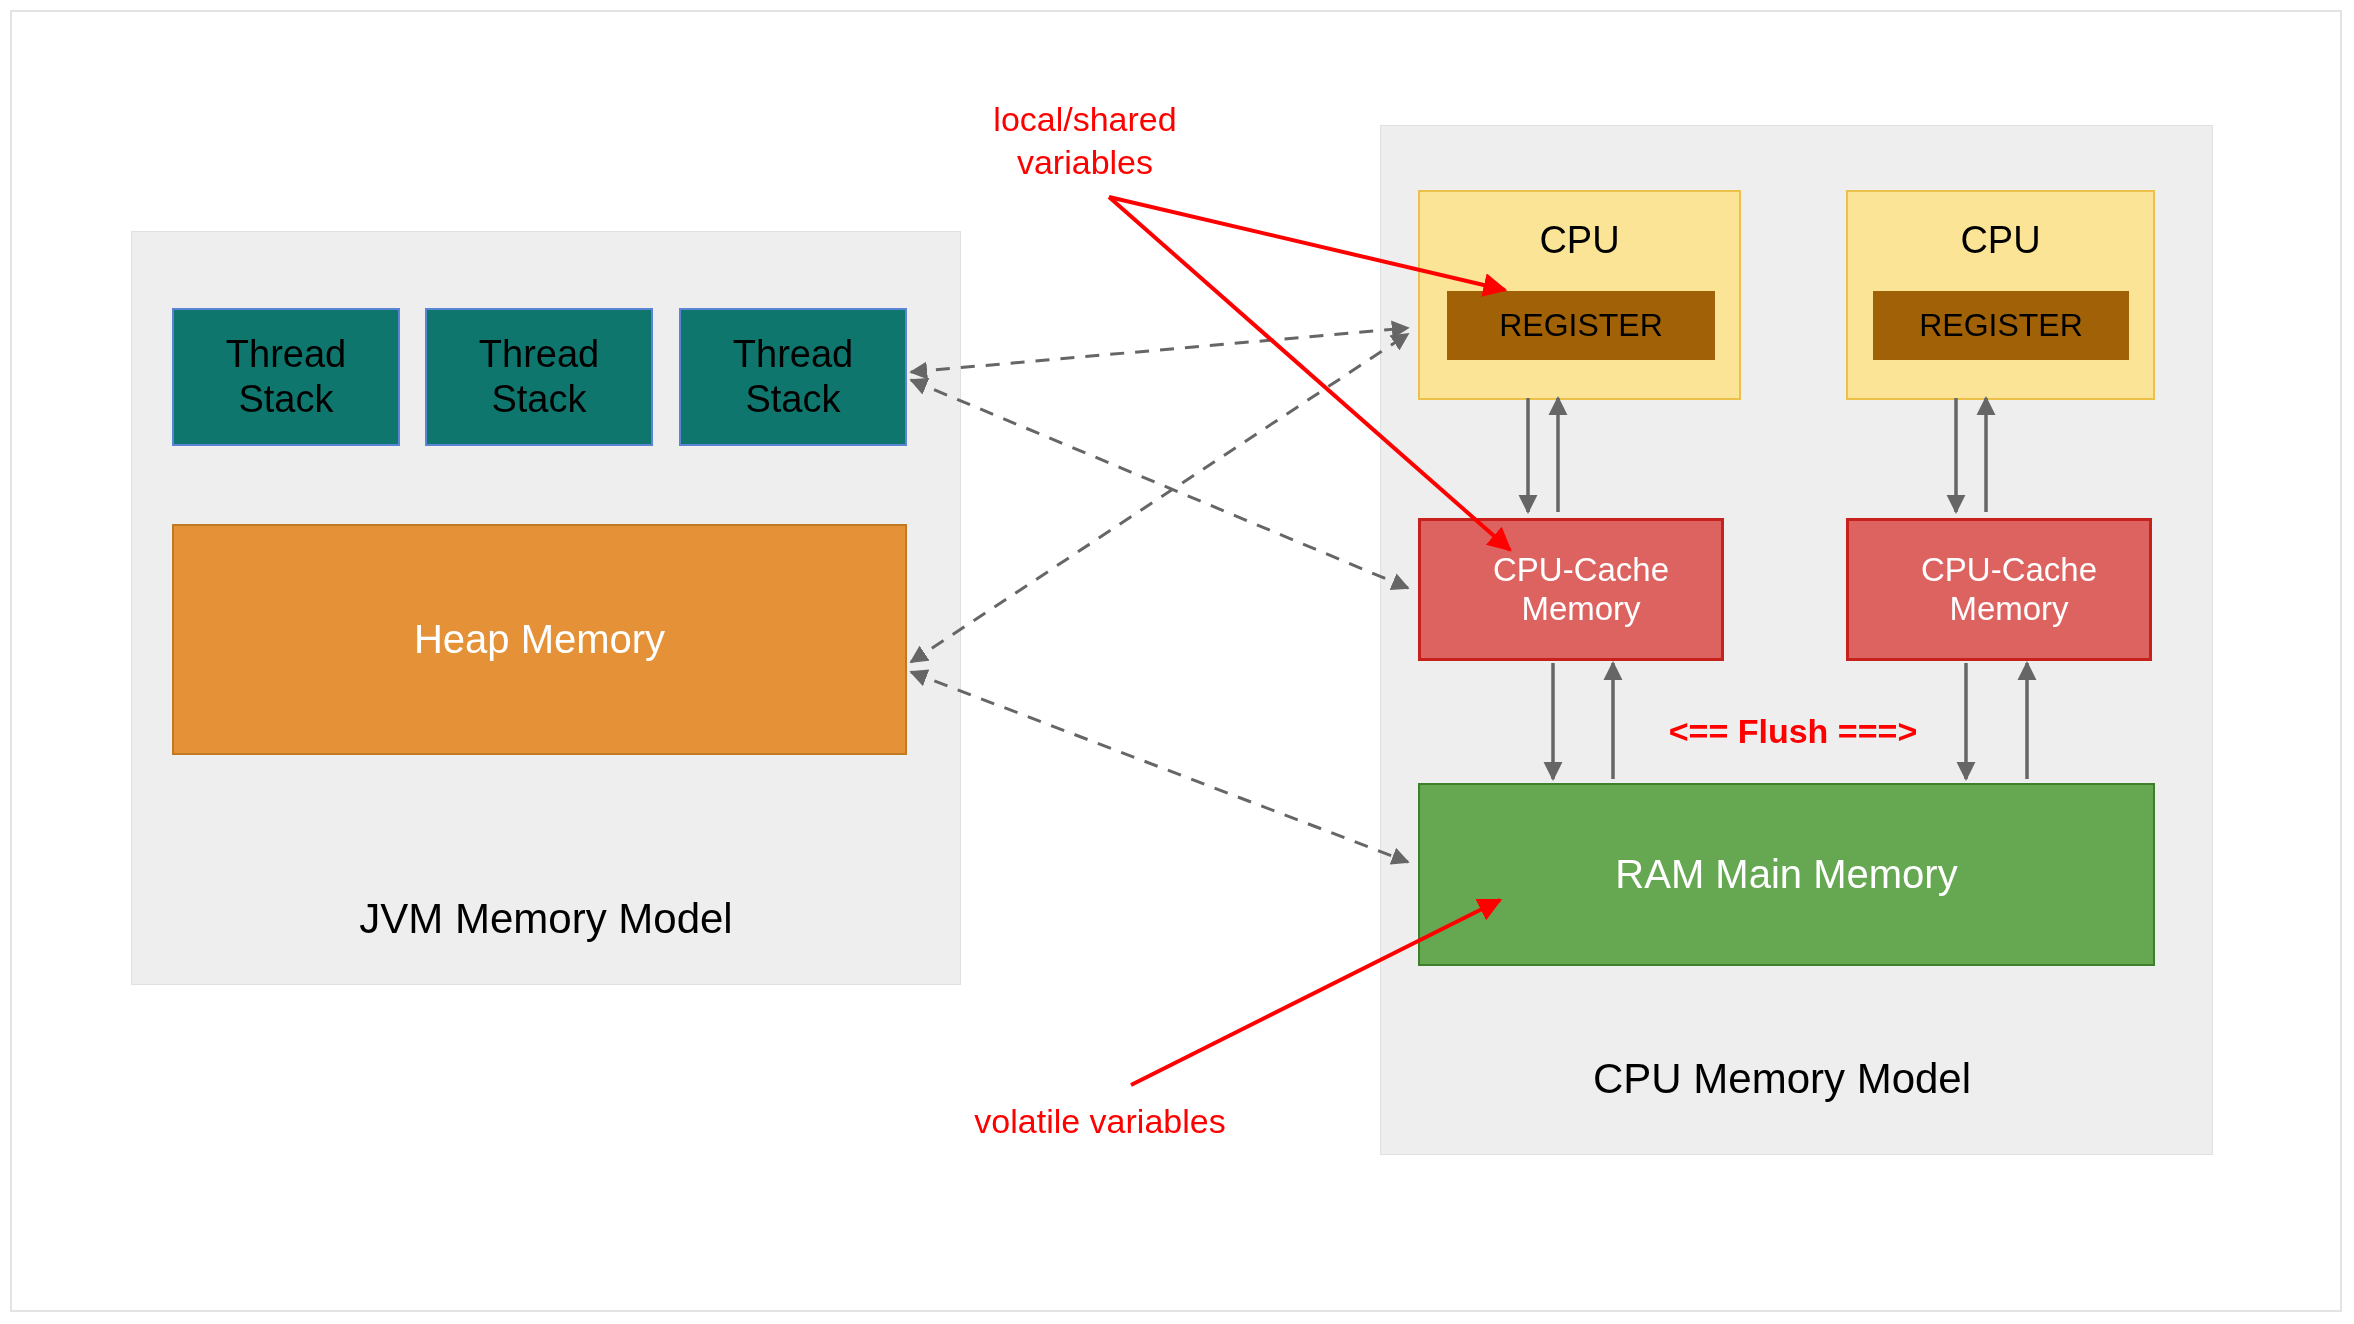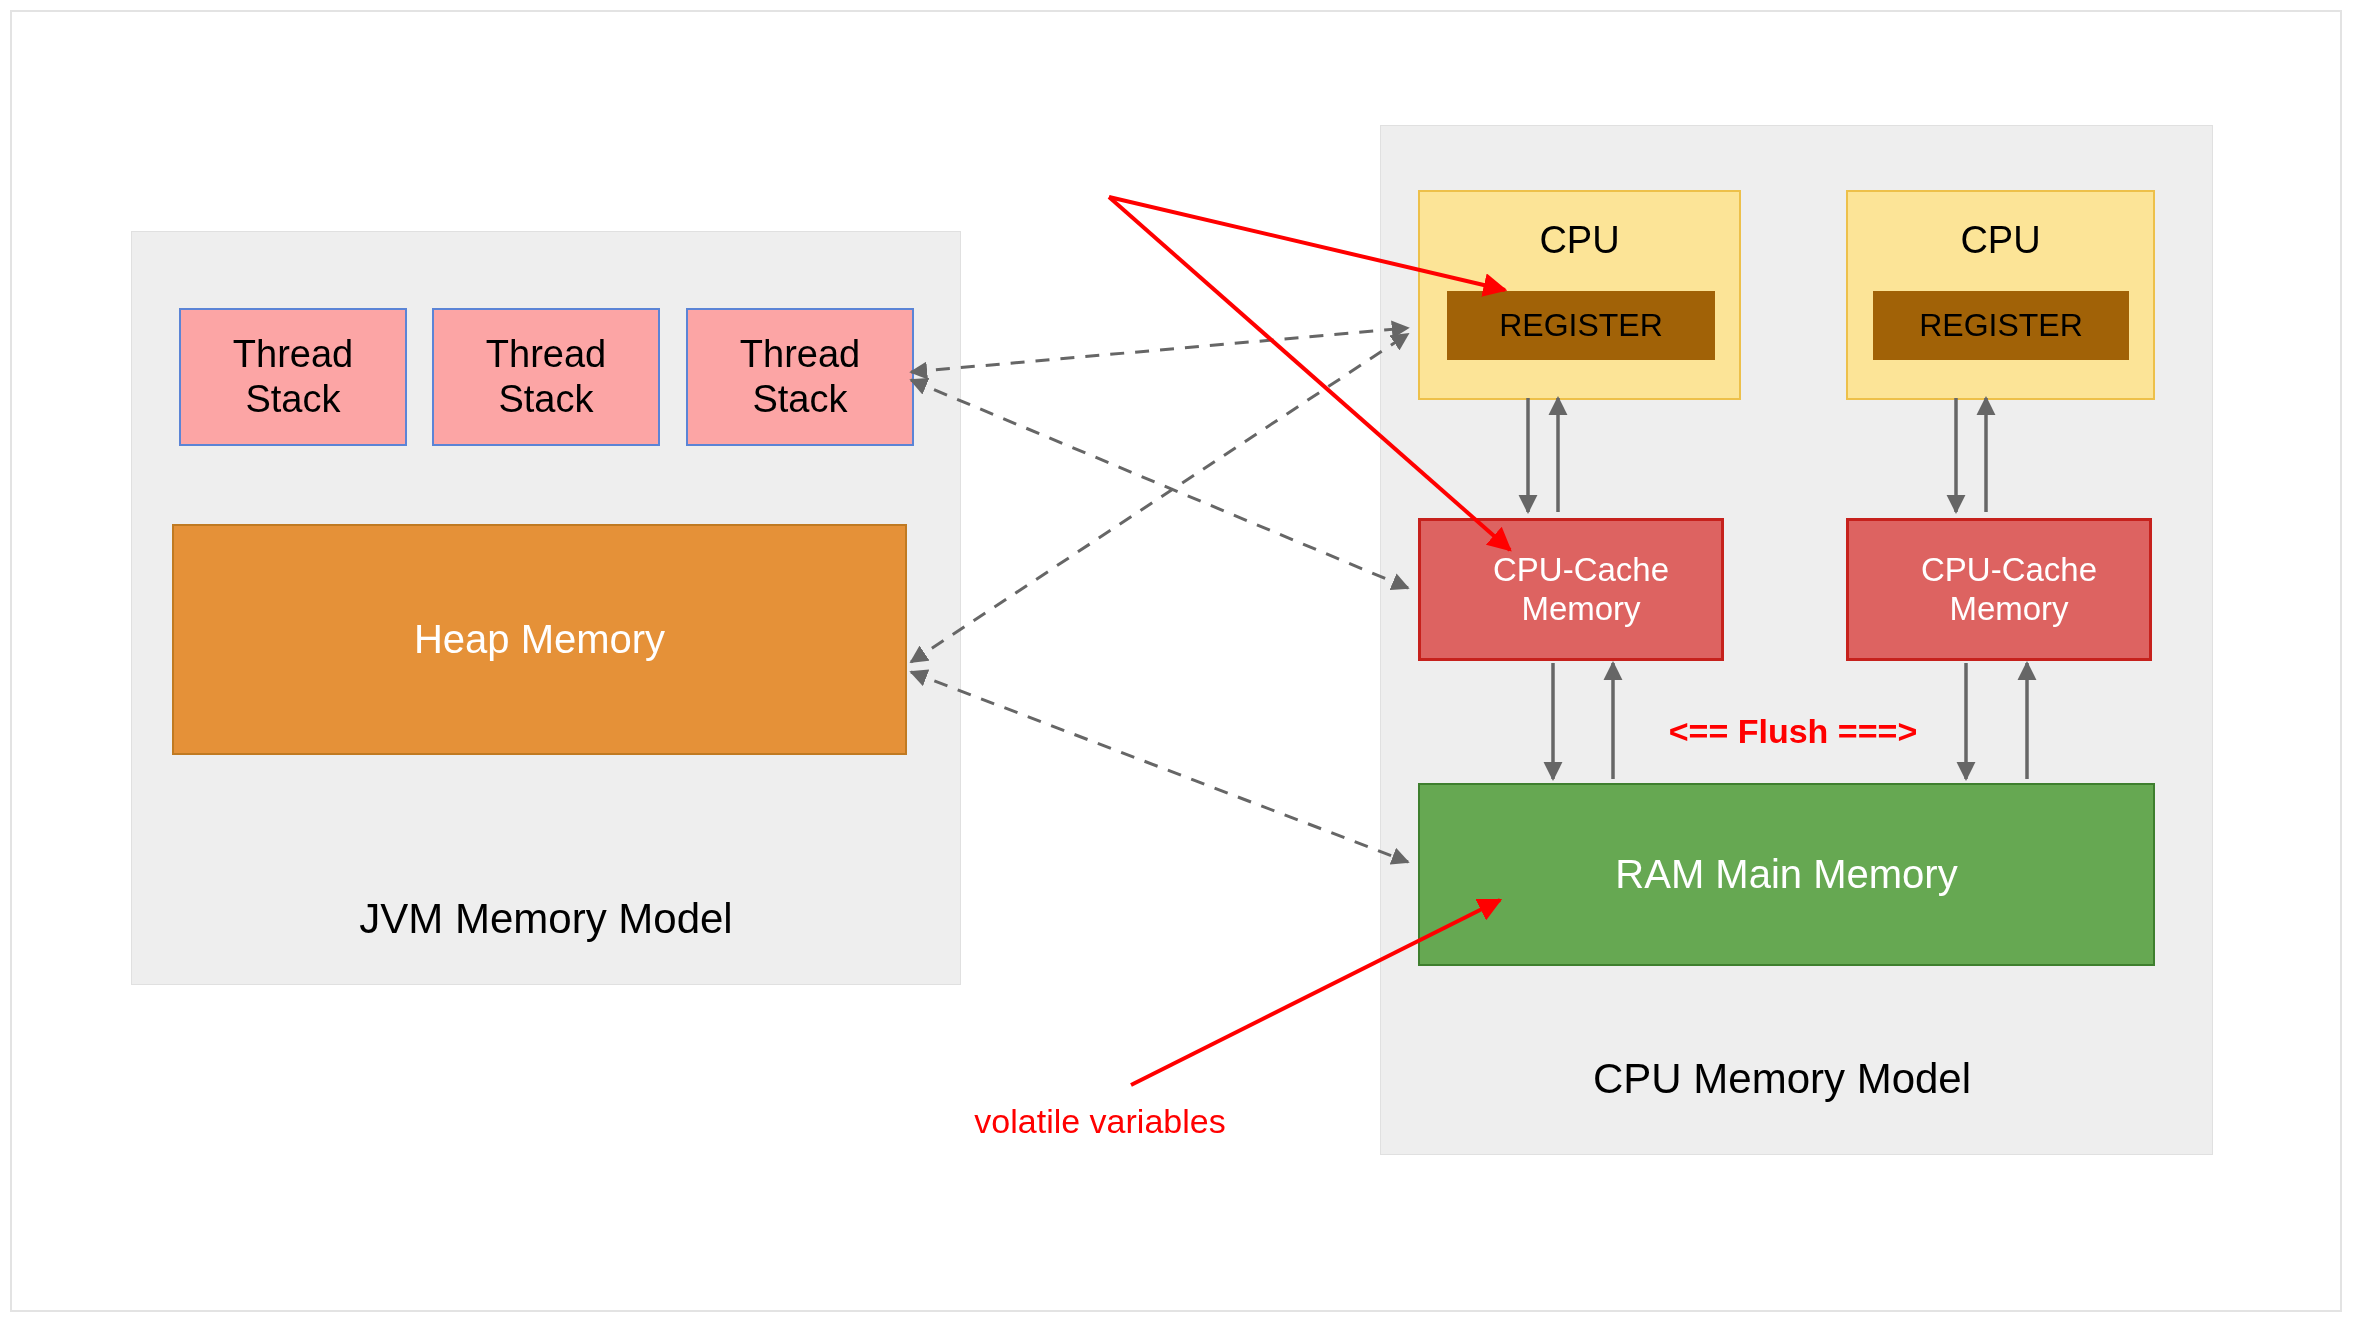--- a/index.html
+++ b/index.html
@@ -37,25 +37,24 @@
     box-sizing: border-box;
     display: flex;
     align-items: center;
     justify-content: center;
     text-align: center;
     line-height: 1.18;
   }
   
   #jvm-container { left: 131px; top: 231px; width: 830px; height: 754px; }
   .thread-stack {
-    background: #fca5a5;
+    background: #0f766e;
     border: 2px solid #5B84D6;
     color: #000000;
     font-size: 38px;
-    margin-left: 7px;
   }
   #thread-stack-1 { left: 172px; top: 308px; width: 228px; height: 138px; }
   #thread-stack-2 { left: 425px; top: 308px; width: 228px; height: 138px; }
   #thread-stack-3 { left: 679px; top: 308px; width: 228px; height: 138px; }
   #heap-memory {
     left: 172px; top: 524px; width: 735px; height: 231px;
     background: #E59138;
     border: 2px solid #C07A22;
     color: #ffffff;
     font-size: 40px;
@@ -168,20 +167,22 @@
 Memory</div>
   <div class="node cpu-cache" id="cpu-cache-2" style="white-space: pre-line;">CPU-Cache
 Memory</div>
 
   <div class="node" id="ram-main-memory">RAM Main Memory</div>
 
   <div id="label-flush">&lt;== Flush ===&gt;</div>
 
   <div id="cpu-label">CPU Memory Model</div>
 
+  <div class="red-label" id="label-local-shared">local/shared
+variables</div>
 
   <div class="red-label" id="label-volatile">volatile variables</div>
 
   <svg id="overlay" viewBox="0 0 2354 1324" xmlns="http://www.w3.org/2000/svg">
     <defs>
       <marker id="arrow-gray" viewBox="0 0 10 10" refX="9" refY="5" markerWidth="6" markerHeight="6" orient="auto-start-reverse">
         <path d="M 0 0 L 10 5 L 0 10 z" fill="#666666"></path>
       </marker>
       <marker id="arrow-gray-solid" viewBox="0 0 10 10" refX="9" refY="5" markerWidth="5.5" markerHeight="5.5" orient="auto-start-reverse">
         <path d="M 0 0 L 10 5 L 0 10 z" fill="#666666"></path>

